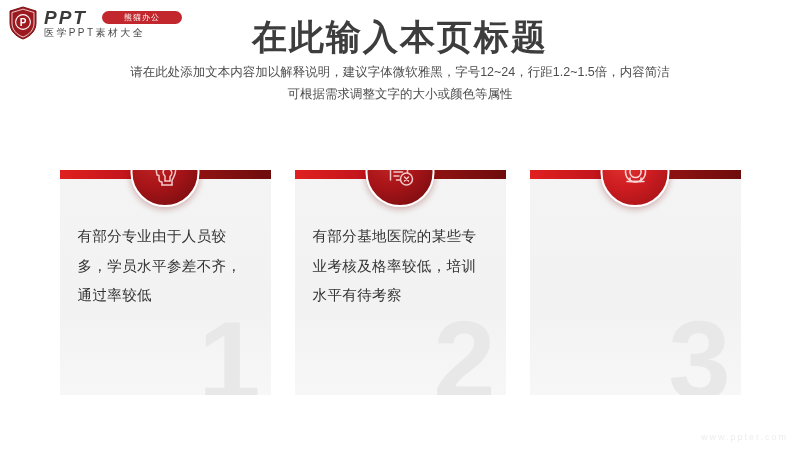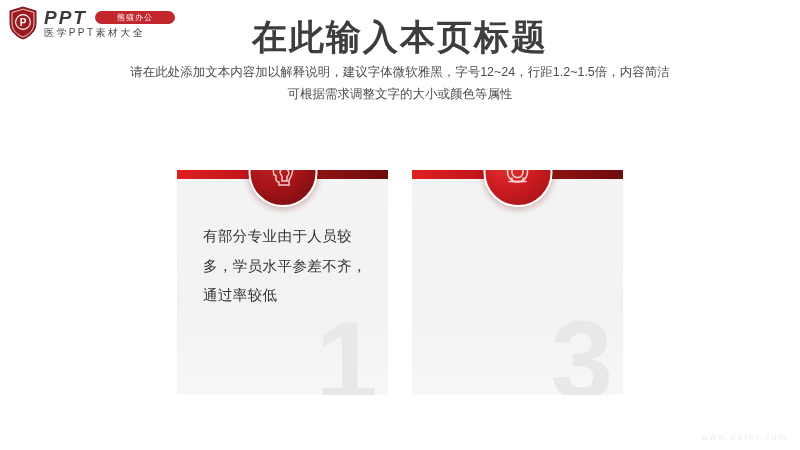--- a/index.html
+++ b/index.html
@@ -10,21 +10,21 @@
     position:relative;
   }
 
   
   .logo-area{position:absolute;left:8px;top:6px;display:flex;align-items:center;gap:6px;}
   .shield{
     width:30px;height:34px;position:relative;flex:none;
   }
   .shield svg{display:block;}
   .logo-text{display:flex;flex-direction:column;justify-content:center;gap:1px;}
-  .logo-row1{display:flex;align-items:center;gap:8px;text-align:right;}
+  .logo-row1{display:flex;align-items:center;gap:15px;text-align:right;}
   .ppt-word{
     font-size:19px;font-weight:bold;color:#3a3a3a;
     letter-spacing:2px;font-style:italic;line-height:1;
     font-family:"Liberation Sans",sans-serif;
   }
   .badge{
     background:#c1272d;color:#fff;font-size:8px;
     padding:2px 22px;border-radius:8px;letter-spacing:1px;
     line-height:1.2;white-space:nowrap;
   }
@@ -57,21 +57,21 @@
   .card-bar{
     position:absolute;top:0;left:0;right:0;height:9px;
     background:linear-gradient(90deg,#e02020 0%,#c4161c 30%,#8c1212 70%,#6e0c0c 100%);
   }
   .card-num{
     position:absolute;right:10px;bottom:-22px;
     font-size:112px;font-weight:bold;color:#e8e8e8;
     line-height:1;user-select:none;
   }
   .card-text{
-    position:absolute;left:26px;right:20px;top:52px;
+    position:absolute;left:18px;right:20px;top:52px;
     font-size:14.5px;color:#333333;line-height:2.05;
     letter-spacing:0.4px;
   }
 
   
   .icon-circle{
     position:absolute;top:-32px;left:50%;transform:translateX(-50%);
     width:65px;height:65px;border-radius:50%;
     background:radial-gradient(circle at 34% 28%, #c62828 0%, #a81418 45%, #6d0c0e 100%);
     border:2.5px solid #ffffff;
@@ -131,20 +131,38 @@
           <path d="M15.5 13.5 C18 12 21 12.5 22.5 14.5 C23.8 16.3 23.3 19 21.5 20.5 L21.5 25"></path>
           <path d="M15.5 13.5 C14 15.5 14.5 18.5 16.5 20 L16.5 25"></path>
           <path d="M16.5 25 L21.5 25"></path>
         </g>
       </svg>
     </div>
     <div class="card-text">有部分专业由于人员较多，学员水平参差不齐，通过率较低</div>
     <div class="card-num">1</div>
   </div>
 
+  <div class="card">
+    <div class="card-bar"></div>
+    <div class="icon-circle">
+      <svg width="34" height="34" viewBox="0 0 34 34">
+        <g fill="none" stroke="#f3c8c8" stroke-width="1.5" stroke-linejoin="round" stroke-linecap="round">
+          <path d="M7 7 L24 7 L24 24 L13 24"></path>
+          <path d="M7 7 L7 24"></path>
+          <path d="M10.5 12 L20.5 12"></path>
+          <path d="M10.5 16 L19 16"></path>
+          <path d="M10.5 20 L15.5 20"></path>
+          <circle cx="23" cy="23" r="6" fill="#a81418"></circle>
+          <path d="M21 21 L25 25 M25 21 L21 25"></path>
+        </g>
+      </svg>
+    </div>
+    <div class="card-text">有部分基地医院的某些专业考核及格率较低，培训水平有待考察</div>
+    <div class="card-num">2</div>
+  </div>
 
   <div class="card">
     <div class="card-bar"></div>
     <div class="icon-circle bright">
       <svg width="34" height="34" viewBox="0 0 34 34">
         <g fill="none" stroke="#f7d6d6" stroke-width="1.5" stroke-linejoin="round" stroke-linecap="round">
           <circle cx="17" cy="16" r="10"></circle>
           <circle cx="17" cy="16" r="5.6"></circle>
           <path d="M11.5 22 L11.5 25.5 L22.5 25.5 L22.5 22"></path>
           <path d="M8.5 25.5 L25.5 25.5"></path>

